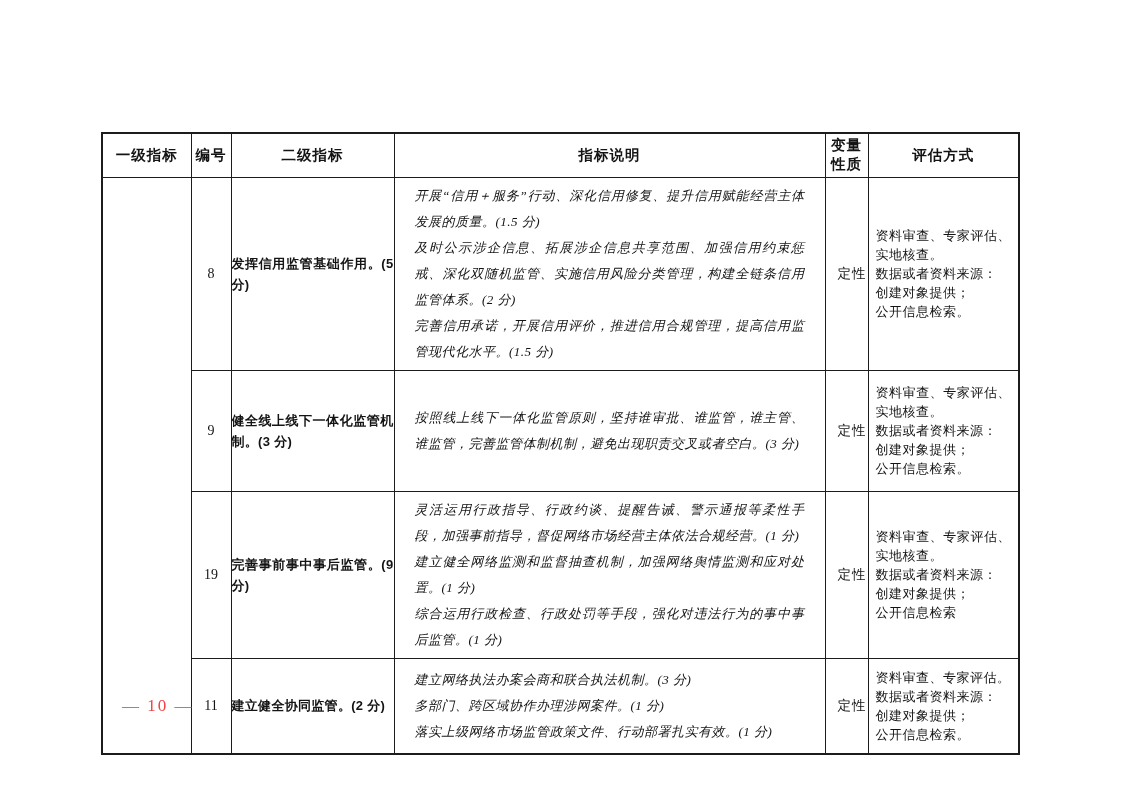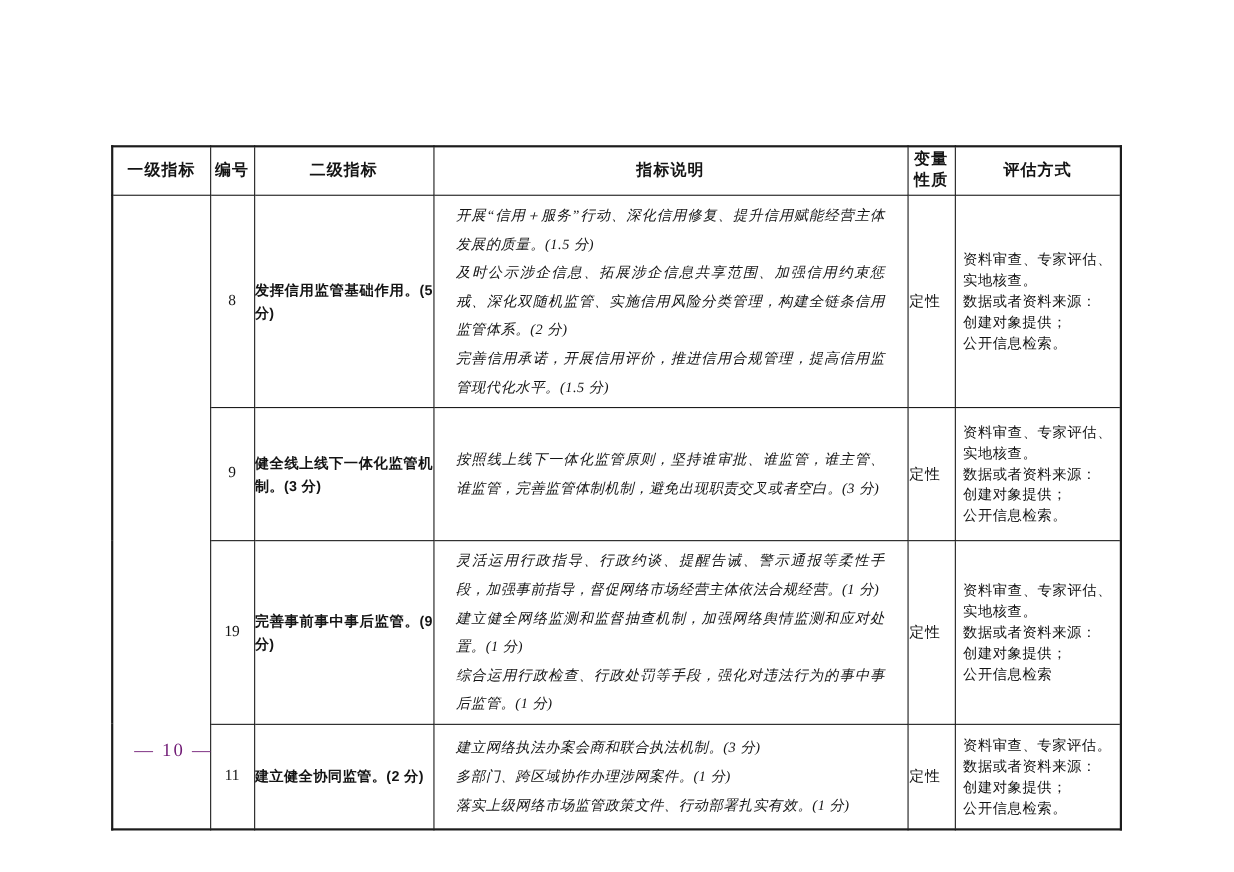--- a/index.html
+++ b/index.html
@@ -58,42 +58,42 @@
     font-size:13px;
     padding:5px 20px;
     line-height:26px;
     text-align:justify;
     letter-spacing:0.5px;
     font-style:italic;
   }
   td.desc .desc-item { margin:0; }
 
   td.nature {
-    text-align:left;
+    text-align:right;
     font-size:13.5px;
     letter-spacing:1px;
     font-family:Liberation Mono, monospace;
   }
 
   td.eval {
     font-size:13px;
     padding:5px 7px;
     line-height:19px;
     text-align:justify;
     letter-spacing:0.5px;
     margin-left:15px;
   }
   td.eval .eval-line { margin:0; }
 
   .page-footer {
     position:absolute;
-    left:122px; top:672px;
+    left:122px; top:696px;
     font-size:17px;
     letter-spacing:2px;
-    color:#701a75;
+    color:#ef4444;
   }
 </style>
 </head>
 <body>
 
 <div class="page">
 
   <table class="eval-table">
     <colgroup>
       <col style="width:89px">

